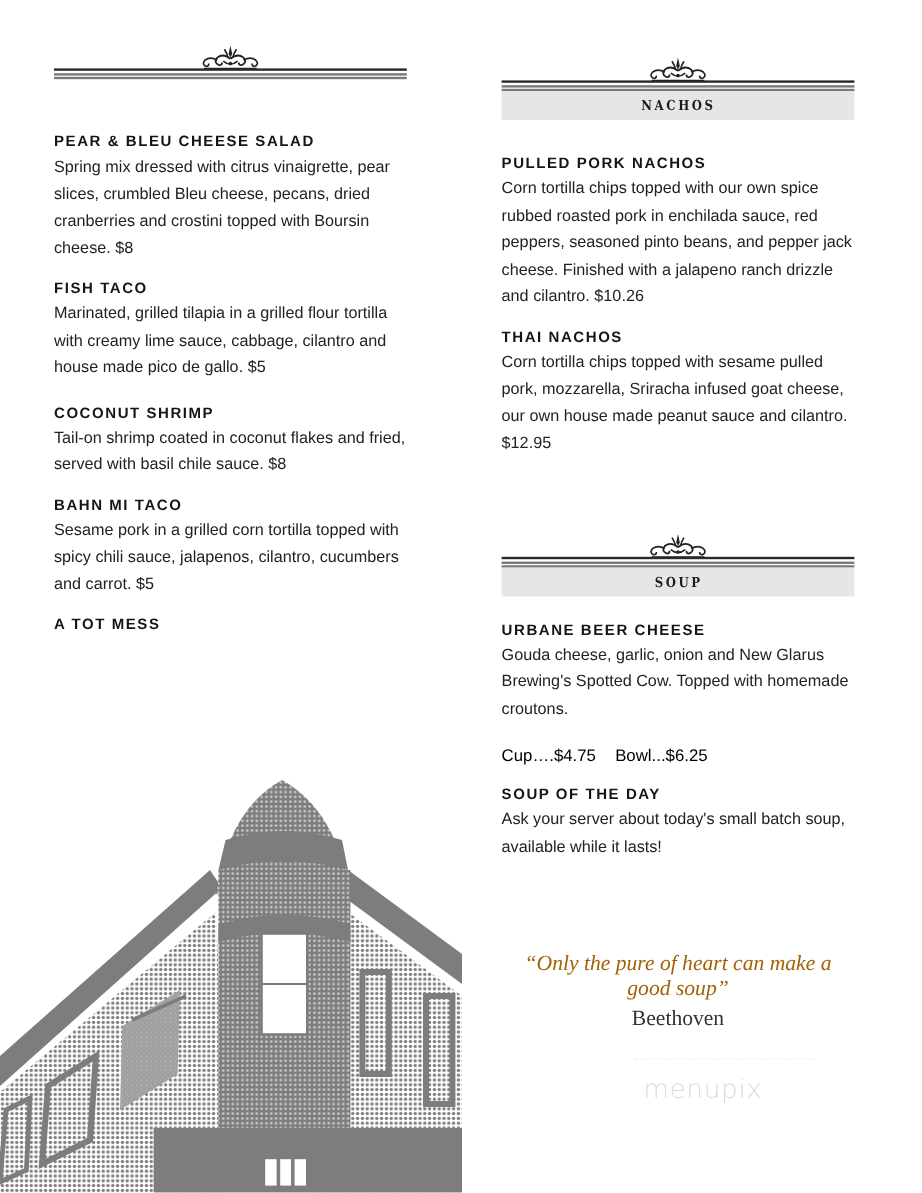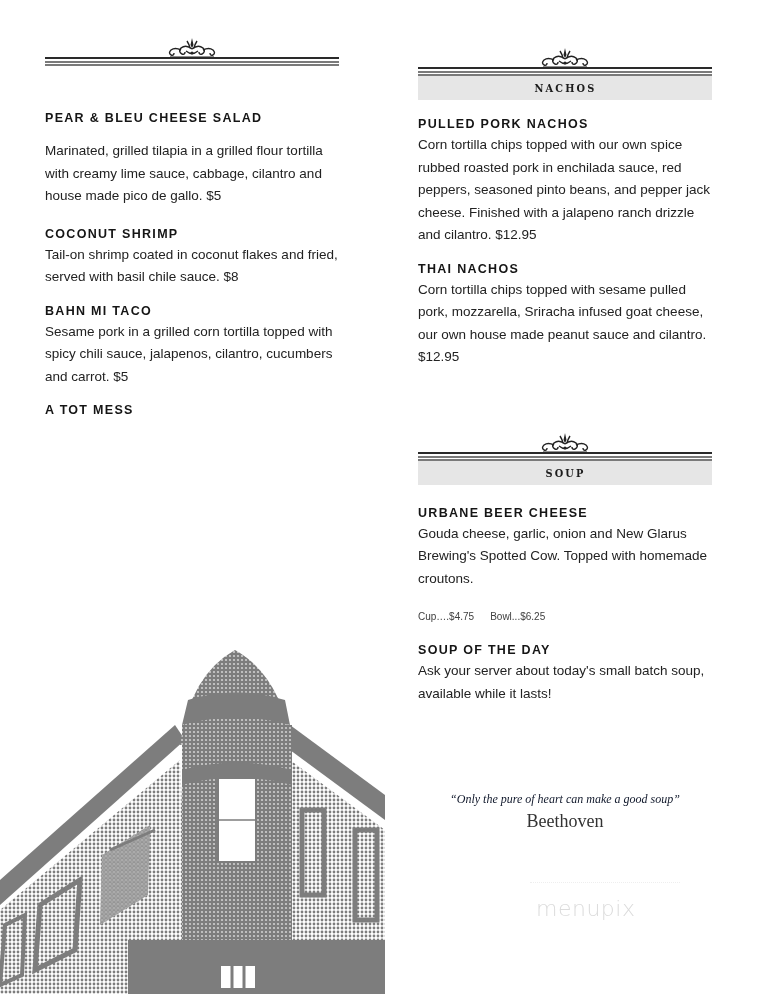--- a/index.html
+++ b/index.html
@@ -13,25 +13,25 @@
   .rule-dark { position: absolute; left: 0; right: 0; top: 21px; height: 2px; background: #2a2a2a; }
   .rule-g1 { position: absolute; left: 0; right: 0; top: 25px; height: 2px; background: #7a7a7a; }
   .rule-g2 { position: absolute; left: 0; right: 0; top: 28px; height: 2px; background: #7a7a7a; }
   .band { position: absolute; left: 0; right: 0; top: 30px; height: 24px; background: #e6e6e6; display: flex; align-items: center; justify-content: center; }
   .band span { font-family: "DejaVu Serif", serif; font-weight: bold; font-size: 12.5px; letter-spacing: 2px; color: #1c1c1c; }
   .band.condensed span { font-size: 11.5px; letter-spacing: 2.5px; transform: scaleX(0.85); display: inline-block; }
 
   .item { margin-top: 0; }
   .item-name { font-family: "Liberation Sans", sans-serif; font-weight: bold; font-size: 12.5px; letter-spacing: 1.3px; color: #151515; line-height: 16px; }
   .item-desc { font-size: 13.5px; line-height: 22.5px; color: #222; margin-top: 2px; }
-  .price-line { font-size: 10px; line-height: 22px; color: #404040; }
+  .price-line { font-size: 14px; line-height: 22px; color: #000000; }
   .price-line .gap { display: inline-block; width: 16px; }
 
   .quote { position: absolute; left: 430px; top: 792px; width: 270px; text-align: center; font-family: "Liberation Serif", serif; }
-  .quote .q-text { font-style: italic; font-size: 12px; color: #0f172a; }
+  .quote .q-text { font-style: italic; font-size: 18px; color: #a16207; }
   .quote .q-author { font-size: 18px; color: #333; margin-top: 4px; }
 
   .watermark { position: absolute; left: 536px; top: 896px; font-family: "DejaVu Sans", sans-serif; font-size: 22px; color: #dcdcdc; letter-spacing: 0.5px; font-weight: 300; }
   .watermark-line { position: absolute; left: 530px; top: 882px; width: 150px; height: 5px; border-top: 1px dotted #eeeeee; }
 
   .building { position: absolute; left: 0; top: 630px; width: 385px; height: 364px; }
 </style>
 </head>
 <body>
 
@@ -57,22 +57,24 @@
     <svg class="ornament" viewBox="0 0 52 22">
         <use href="#orn"></use>
       </svg>
     <div class="rule-dark"></div>
     <div class="rule-g1"></div>
     <div class="rule-g2"></div>
   </div>
 
   <div class="item" style="margin-top:20px">
     <div class="item-name">PEAR &amp; BLEU CHEESE SALAD</div>
+    <div class="item-desc">Spring mix dressed with citrus vinaigrette, pear slices, crumbled Bleu cheese, pecans, dried cranberries and crostini topped with Boursin cheese. $8</div>
   </div>
   <div class="item" style="margin-top:14px">
+    <div class="item-name">FISH TACO</div>
     <div class="item-desc">Marinated, grilled tilapia in a grilled flour tortilla with creamy lime sauce, cabbage, cilantro and house made pico de gallo. $5</div>
   </div>
   <div class="item" style="margin-top:18px">
     <div class="item-name">COCONUT SHRIMP</div>
     <div class="item-desc">Tail-on shrimp coated in coconut flakes and fried, served with basil chile sauce. $8</div>
   </div>
   <div class="item" style="margin-top:14px">
     <div class="item-name">BAHN MI TACO</div>
     <div class="item-desc">Sesame pork in a grilled corn tortilla topped with spicy chili sauce, jalapenos, cilantro, cucumbers and carrot. $5</div>
   </div>
@@ -87,23 +89,23 @@
         <use href="#orn"></use>
       </svg>
     <div class="rule-dark"></div>
     <div class="rule-g1"></div>
     <div class="rule-g2"></div>
     <div class="band condensed">
       <span>NACHOS</span>
     </div>
   </div>
 
-  <div class="item" style="margin-top:16px">
+  <div class="item" style="margin-top:28px">
     <div class="item-name">PULLED PORK NACHOS</div>
-    <div class="item-desc">Corn tortilla chips topped with our own spice rubbed roasted pork in enchilada sauce, red peppers, seasoned pinto beans, and pepper jack cheese. Finished with a jalapeno ranch drizzle and cilantro. $12.95</div>
+    <div class="item-desc">Corn tortilla chips topped with our own spice rubbed roasted pork in enchilada sauce, red peppers, seasoned pinto beans, and pepper jack cheese. Finished with a jalapeno ranch drizzle and cilantro. $10.26</div>
   </div>
   <div class="item" style="margin-top:14px">
     <div class="item-name">THAI NACHOS</div>
     <div class="item-desc">Corn tortilla chips topped with sesame pulled pork, mozzarella, Sriracha infused goat cheese, our own house made peanut sauce and cilantro. $12.95</div>
   </div>
 
   <div class="sec-header" style="margin-top:62px">
     <svg class="ornament" viewBox="0 0 52 22">
         <use href="#orn"></use>
       </svg>

